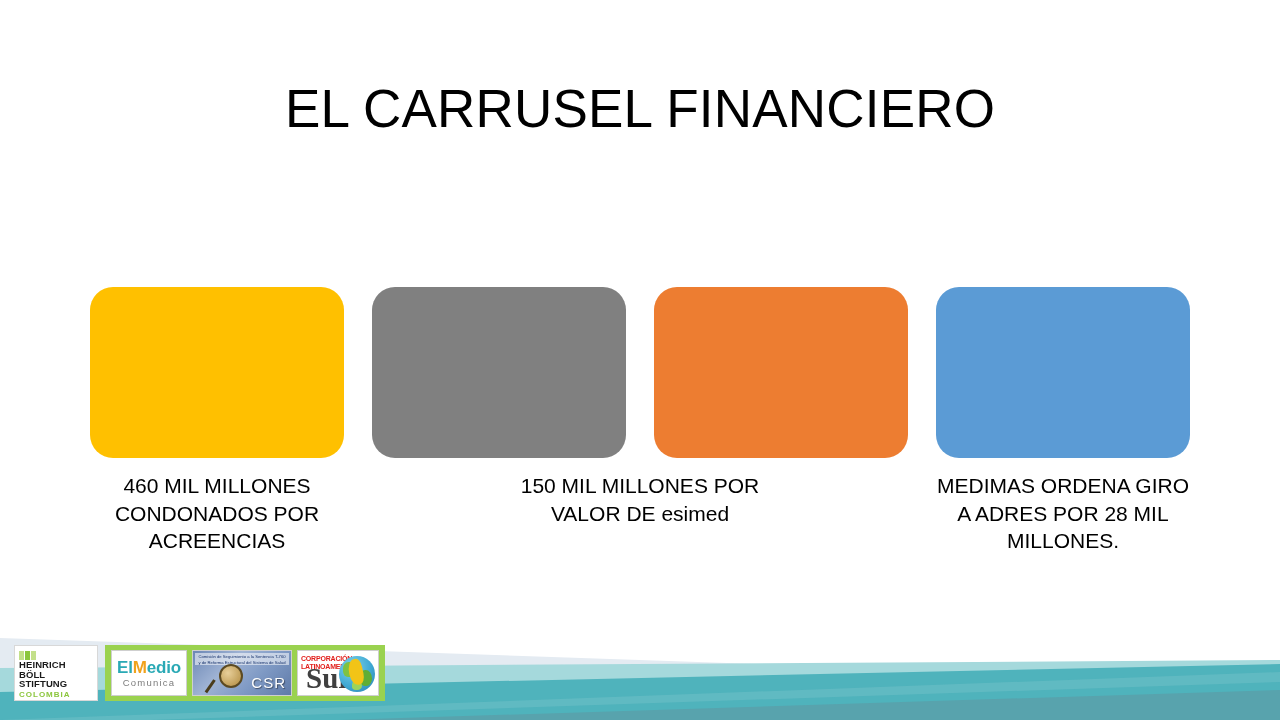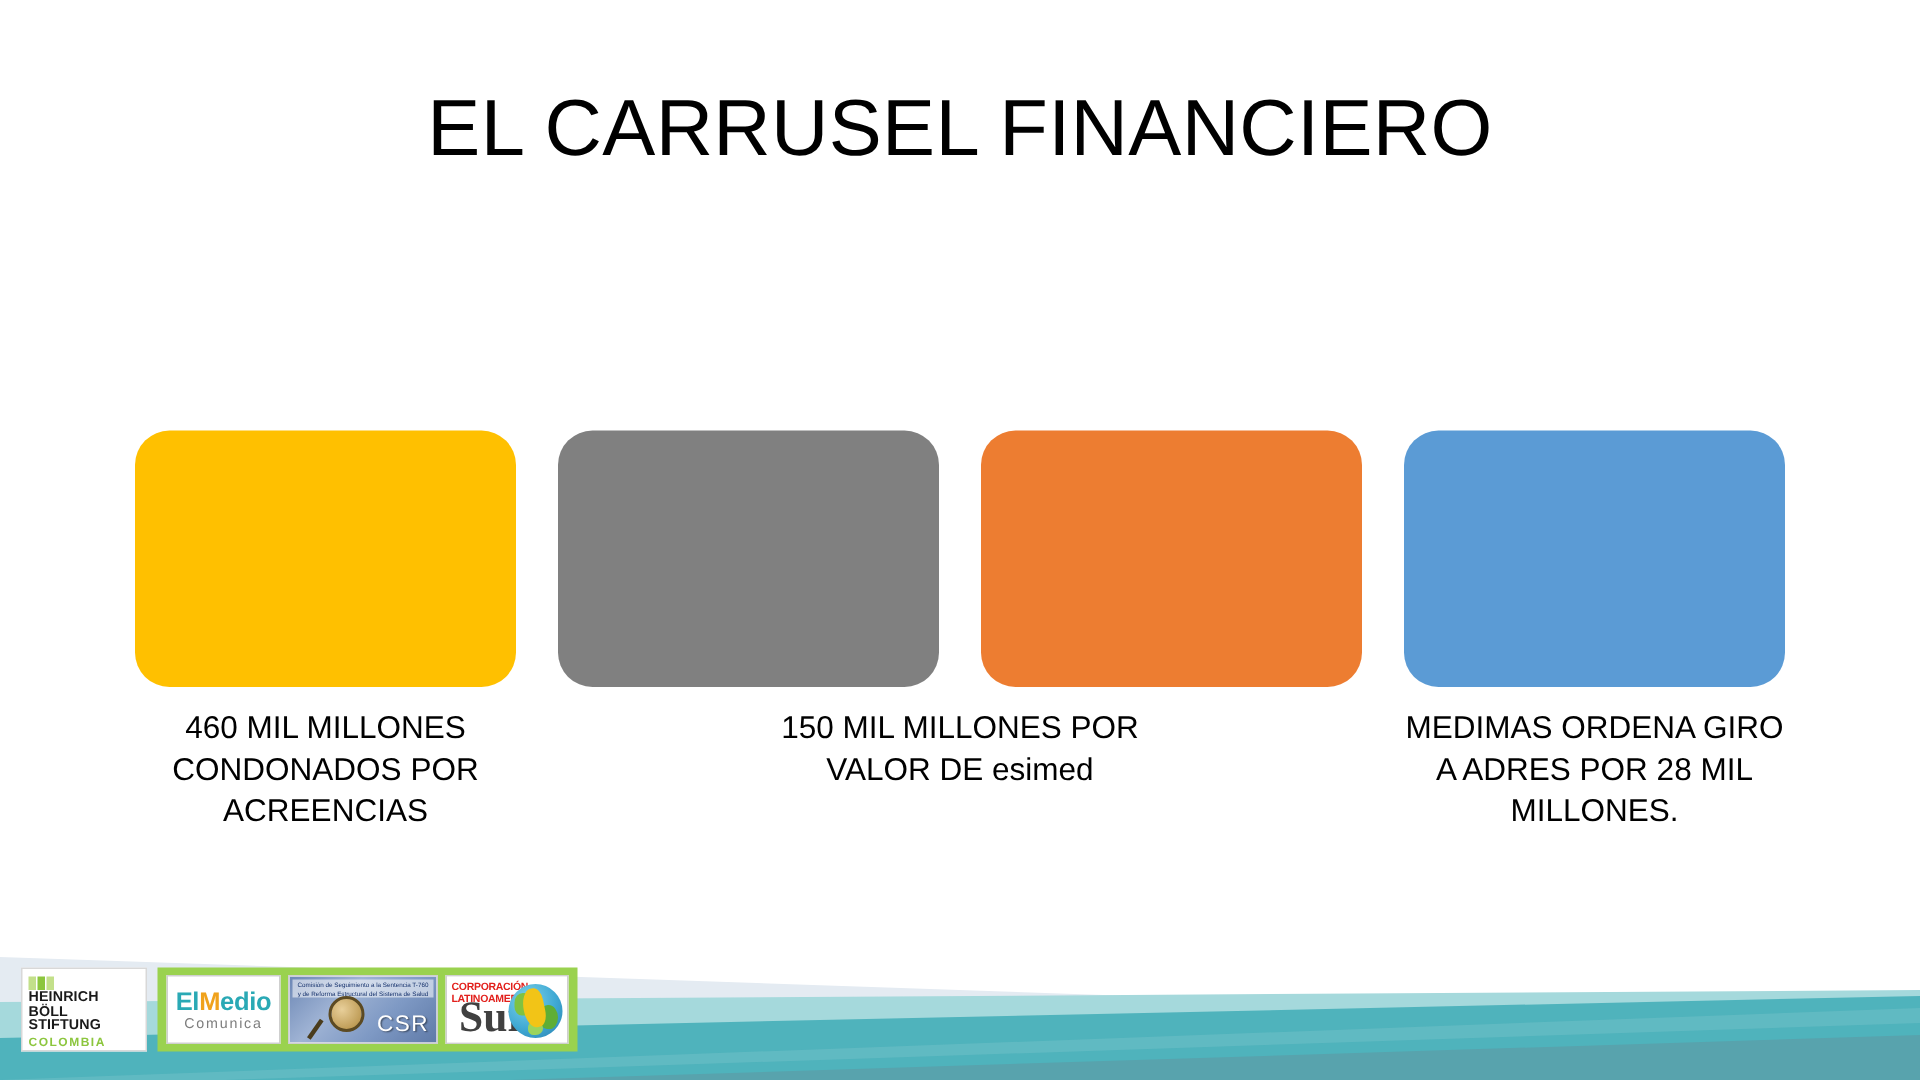--- a/index.html
+++ b/index.html
@@ -18,21 +18,21 @@
   .slide {
     position: absolute;
     inset: 0;
     background: #ffffff;
   }
 
   
   .slide-title {
     position: absolute;
     left: 0;
-    top: 56px;
+    top: 79px;
     width: 1280px;
     text-align: center;
     font-size: 53px;
     font-weight: 400;
     letter-spacing: 0.2px;
     color: #000000;
     line-height: 1.12;
     white-space: nowrap;
   }
 

